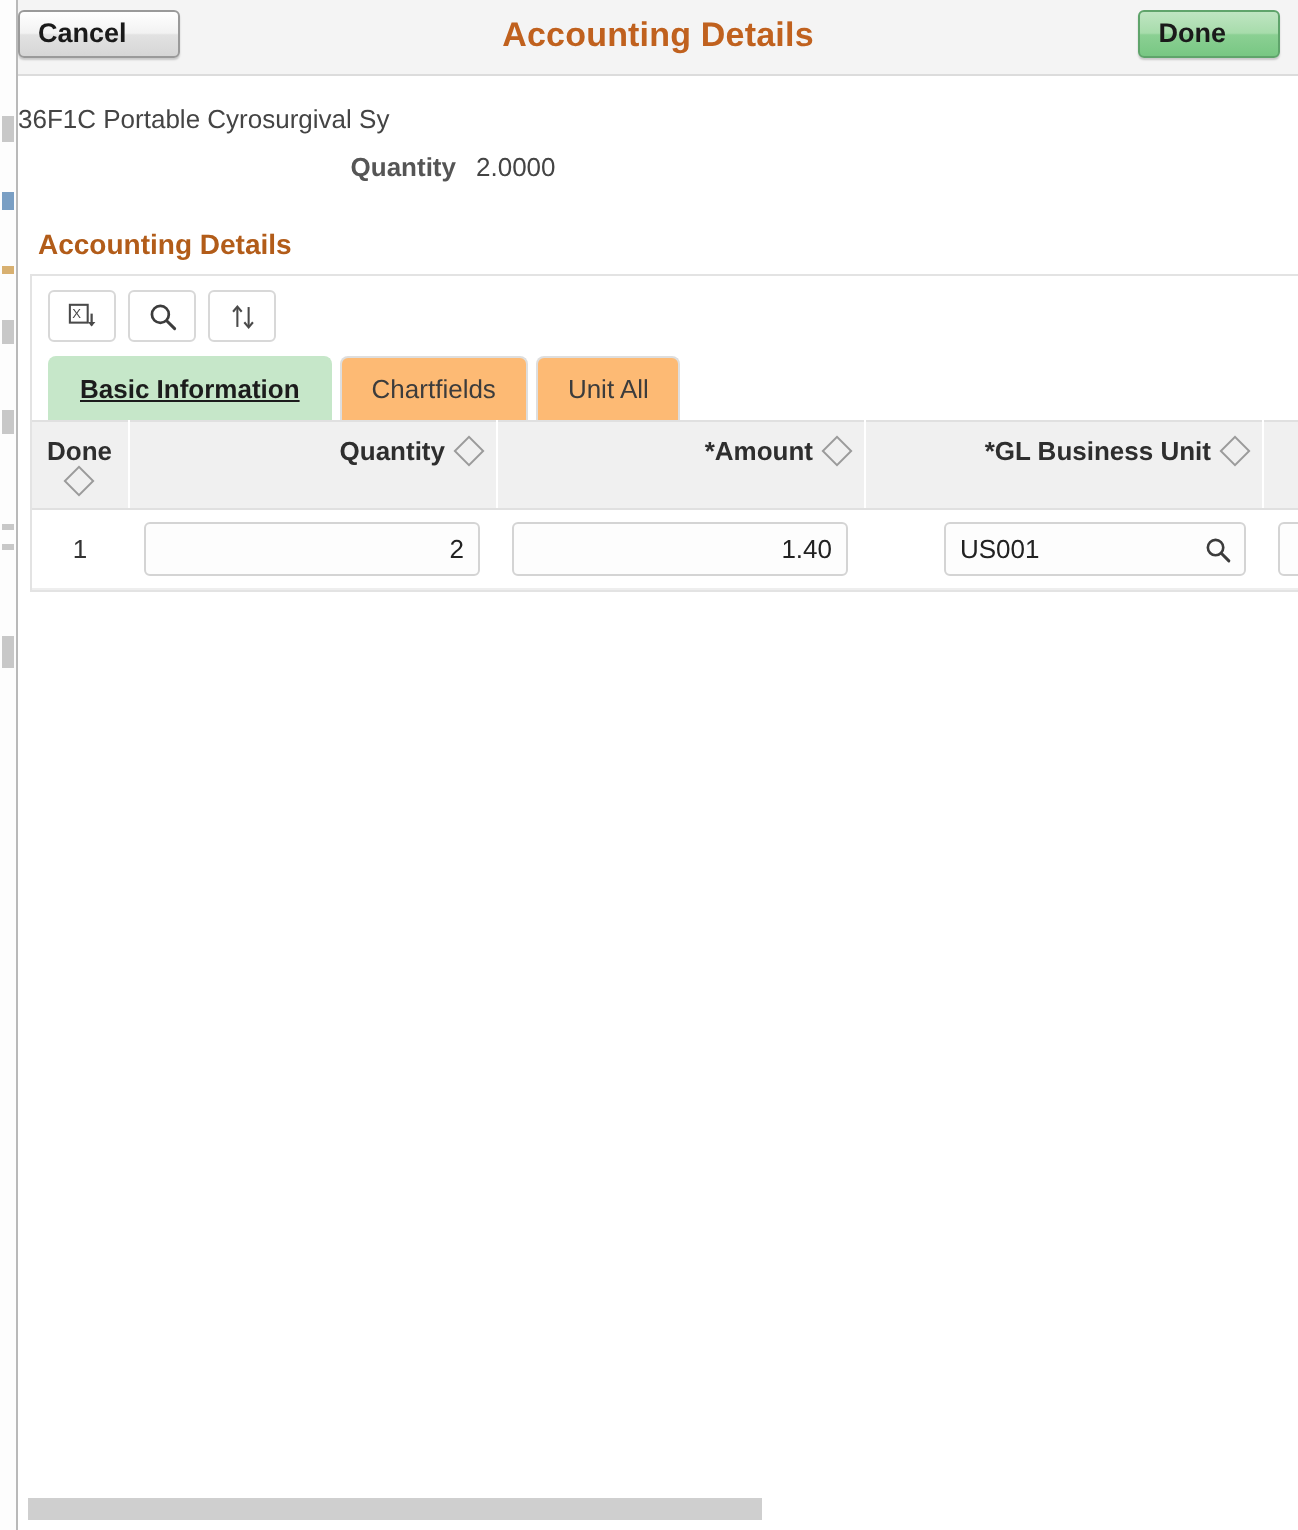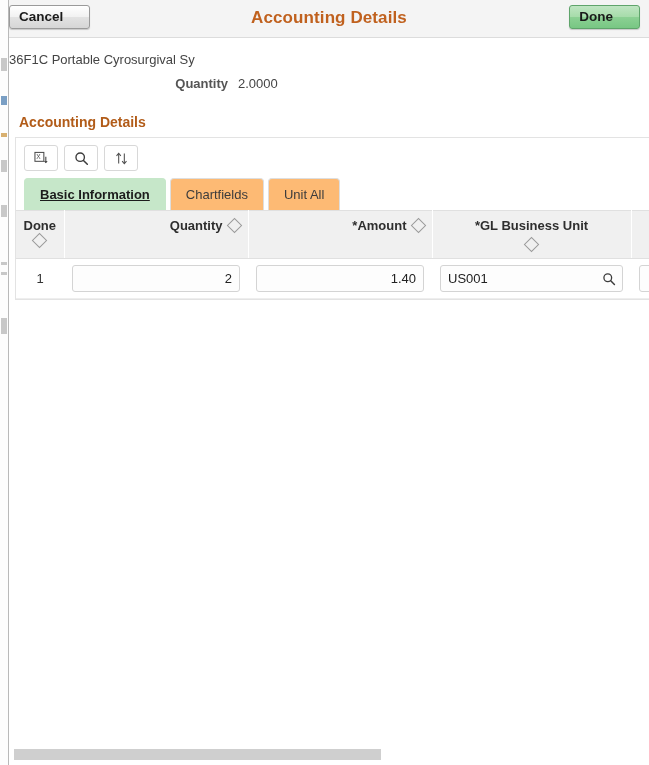--- a/index.html
+++ b/index.html
@@ -209,21 +209,21 @@
     border-bottom: 1px solid #eeeeee;
     box-sizing: border-box;
   }
   .th-inner {
     display: flex;
     align-items: center;
     justify-content: flex-end;
     gap: 6px;
   }
   .th-inner.center { justify-content: center; flex-direction: column; gap: 2px; }
-  .th-inner.left { justify-content: center; flex-direction: column; }
+  .th-inner.left { justify-content: flex-end; }
   .sort-diamond {
     display: inline-block;
     width: 9px;
     height: 9px;
     border: 1.4px solid #9b9b9b;
     transform: rotate(45deg);
     flex: 0 0 auto;
   }
 
   .cell-input {
@@ -233,21 +233,21 @@
     border-radius: 3px;
     background: #fdfdfd;
     font-family: "Liberation Sans", sans-serif;
     font-size: 13px;
     color: #222222;
     padding: 0 7px;
     box-sizing: border-box;
     text-align: right;
   }
   .cell-input.left { text-align: left; }
-  .lookup-wrap { position: relative; }
+  .lookup-wrap { position: relative; margin-left: 32px; }
   .lookup-wrap .cell-input { padding-right: 26px; }
   .lookup-icon {
     position: absolute;
     right: 7px;
     top: 50%;
     transform: translateY(-50%);
     cursor: pointer;
     line-height: 0;
   }
 

